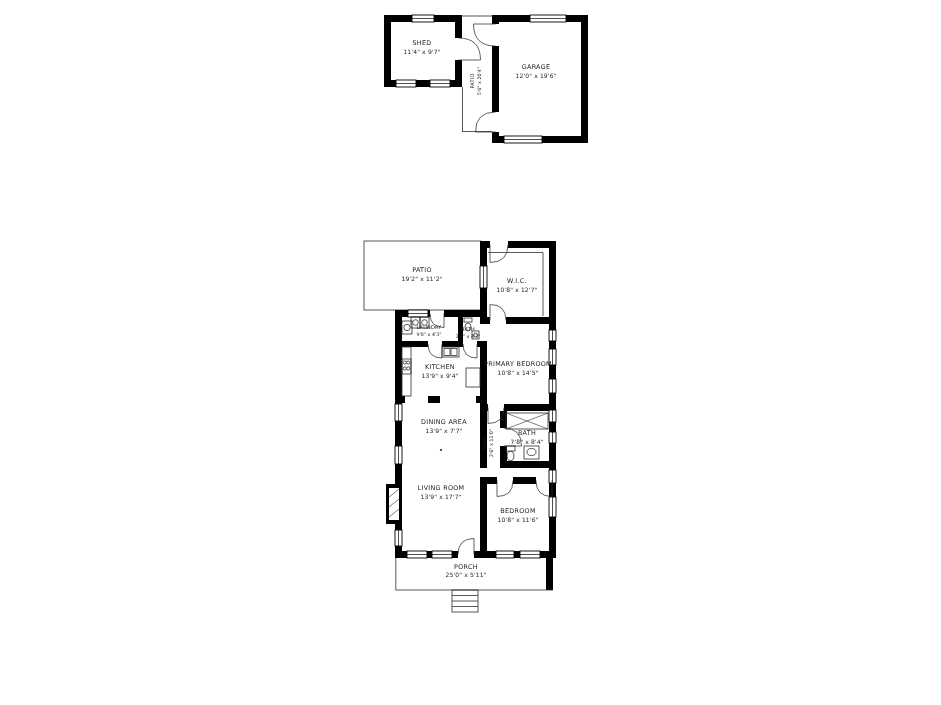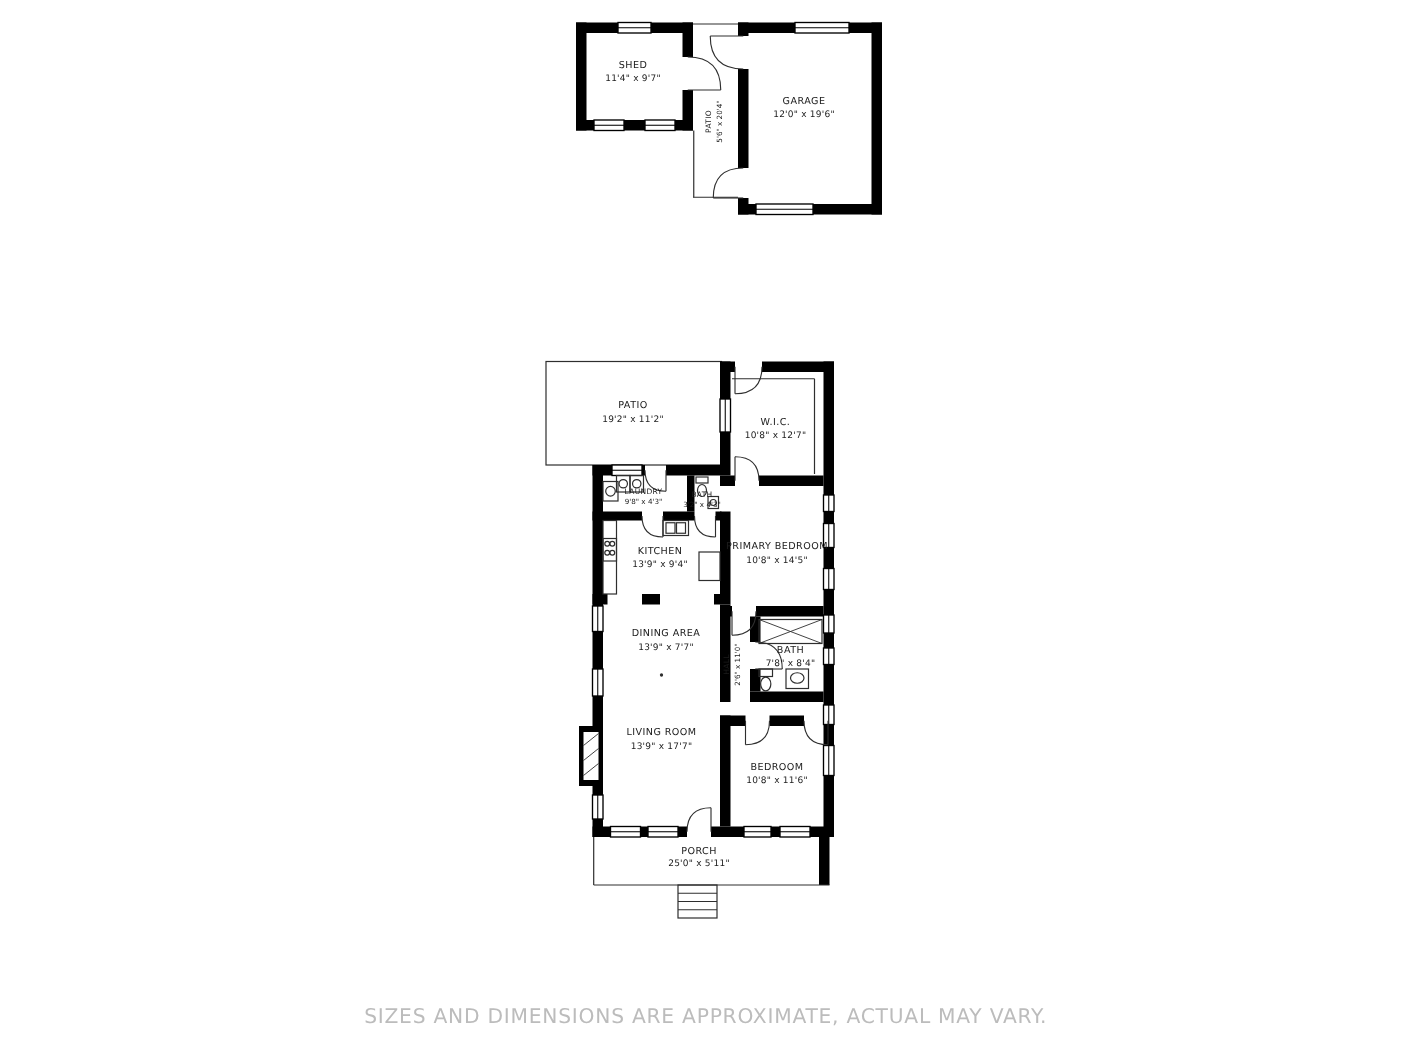--- a/index.html
+++ b/index.html
@@ -373,14 +373,13 @@
     <text class="dm" x="527" y="444">7'8" x 8'4"</text>
     <text class="nm" x="441" y="490">LIVING ROOM</text>
     <text class="dm" x="441" y="499">13'9" x 17'7"</text>
     <text class="nm" x="518" y="513">BEDROOM</text>
     <text class="dm" x="518" y="522">10'8" x 11'6"</text>
     <text class="nm" x="466" y="569">PORCH</text>
     <text class="dm" x="466" y="577">25'0" x 5'11"</text>
   </g>
 </svg>
 
-<div class="disclaimer">SIZES AND DIMENSIONS ARE APPROXIMATE, ACTUAL MAY VARY.</div>
 </div>
 
 </body></html>

